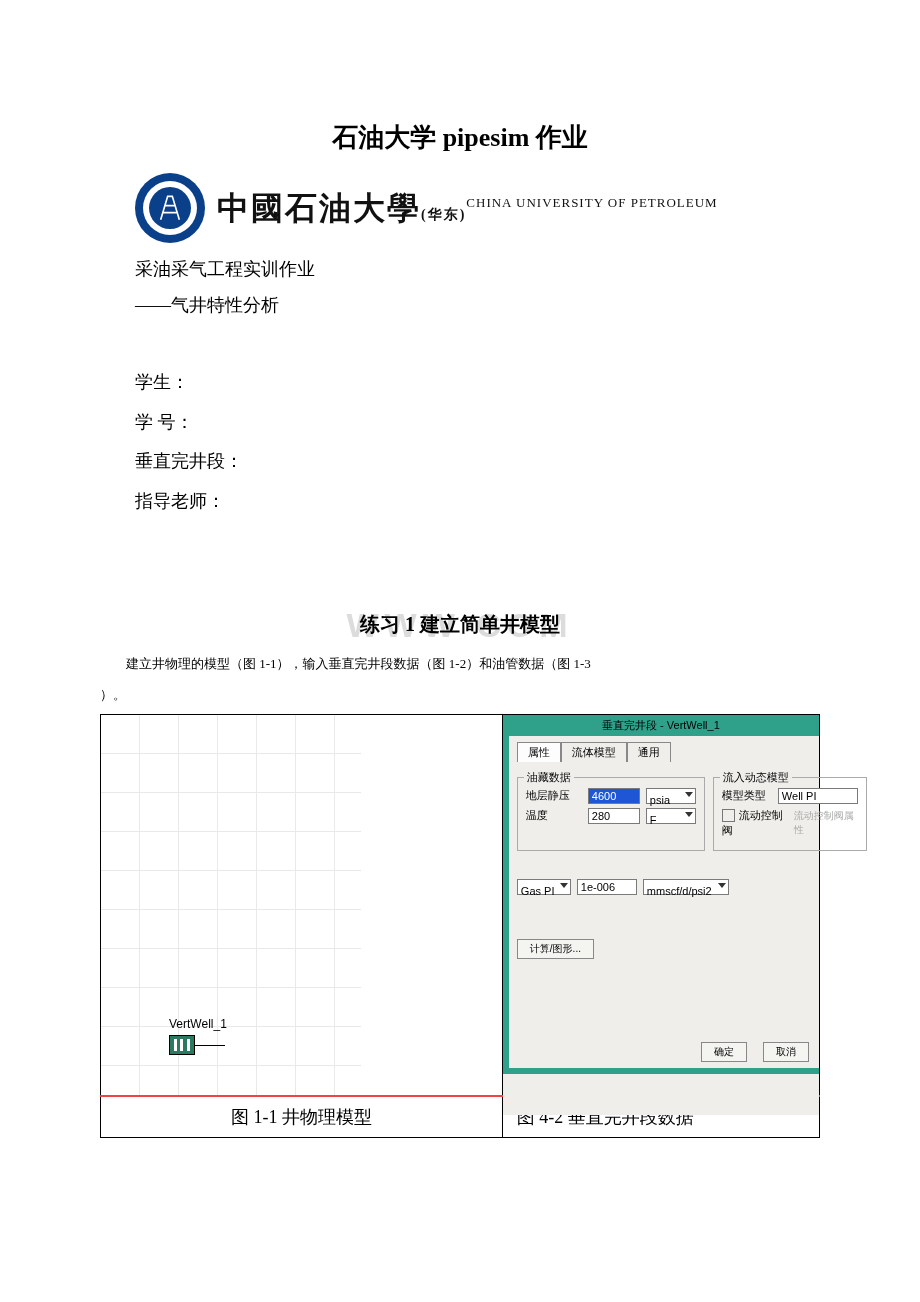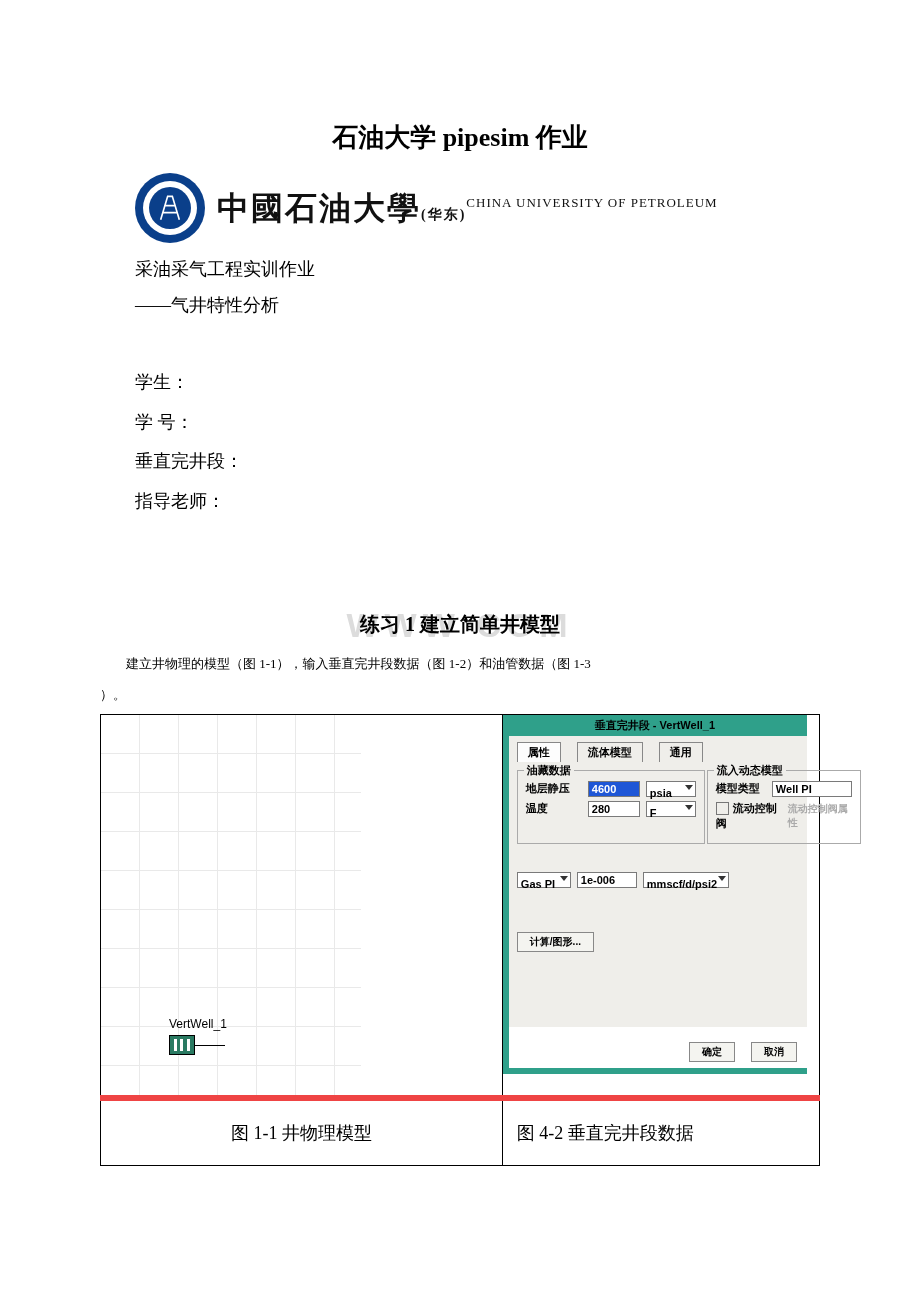--- a/index.html
+++ b/index.html
@@ -165,44 +165,43 @@
     bottom: 49px;
     width: 30px;
     border-top: 1px solid #000;
   }
   .fig-right {
     position: relative;
     height: 380px;
   }
   .dialog {
     position: absolute;
-    top: 0; left: 0; right: 12px;
+    top: 0; left: 0; right: 0;
     background: #efeeea;
     font-family: "Microsoft YaHei","SimSun",sans-serif;
     font-size: 11px;
     color: #000;
-    height: 312px;
-    font-weight: bold;
+    height: 400px;
   }
   .dlg-title {
     background: #2fa08a;
     color: #000;
     font-size: 11px;
     padding: 3px 0;
     text-align: center;
   }
   .dlg-body {
     border-left: 6px solid #2fa08a;
     border-bottom: 6px solid #2fa08a;
     padding: 6px 8px 4px 8px;
     height: 338px;
     box-sizing: border-box;
     position: relative;
   }
-  .tabs { display:flex; gap:16px; margin-bottom:8px; }
+  .tabs { display:flex; gap:0; margin-bottom:15px; }
   .tab {
     border: 1px solid #888;
     border-bottom: none;
     padding: 2px 10px;
     background: #efeeea;
     font-size: 11px;
   }
   .tab.active { background: #fdfdfd; }
   .group {
     border: 1px solid #aaa;
@@ -242,41 +241,41 @@
     content: "";
     position:absolute;
     right:2px; top:3px;
     width: 0; height: 0;
     border-left: 4px solid transparent;
     border-right: 4px solid transparent;
     border-top: 5px solid #333;
   }
   .groups-top {
     display:flex;
-    gap: 2px;
+    gap: 8px;
   }
   .group.left { flex: 1; }
   .group.right { width: 170px; }
   .btn {
     border: 1px solid #888;
     background: #f4f4f0;
     padding: 2px 12px;
     font-size: 10px;
     display:inline-block;
   }
   .disabled { color:#aaa; }
   .dlg-footer {
     position:absolute;
     bottom: 6px; right: 10px;
     display:flex; gap:16px;
   }
   .caption-row td {
-    border-top: 6px solid #ef4444;
+    border-top: 2px solid #ef4444;
     text-align: left;
-    padding: 20px 14px;
+    padding: 8px 14px;
     font-size: 18px;
   }
   .caption-row td:first-child { text-align: center; }
   .chk {
     width:11px;height:11px;border:1px solid #777;display:inline-block;vertical-align:middle;margin-right:4px;
   }
 </style>
 </head>
 <body>
 

